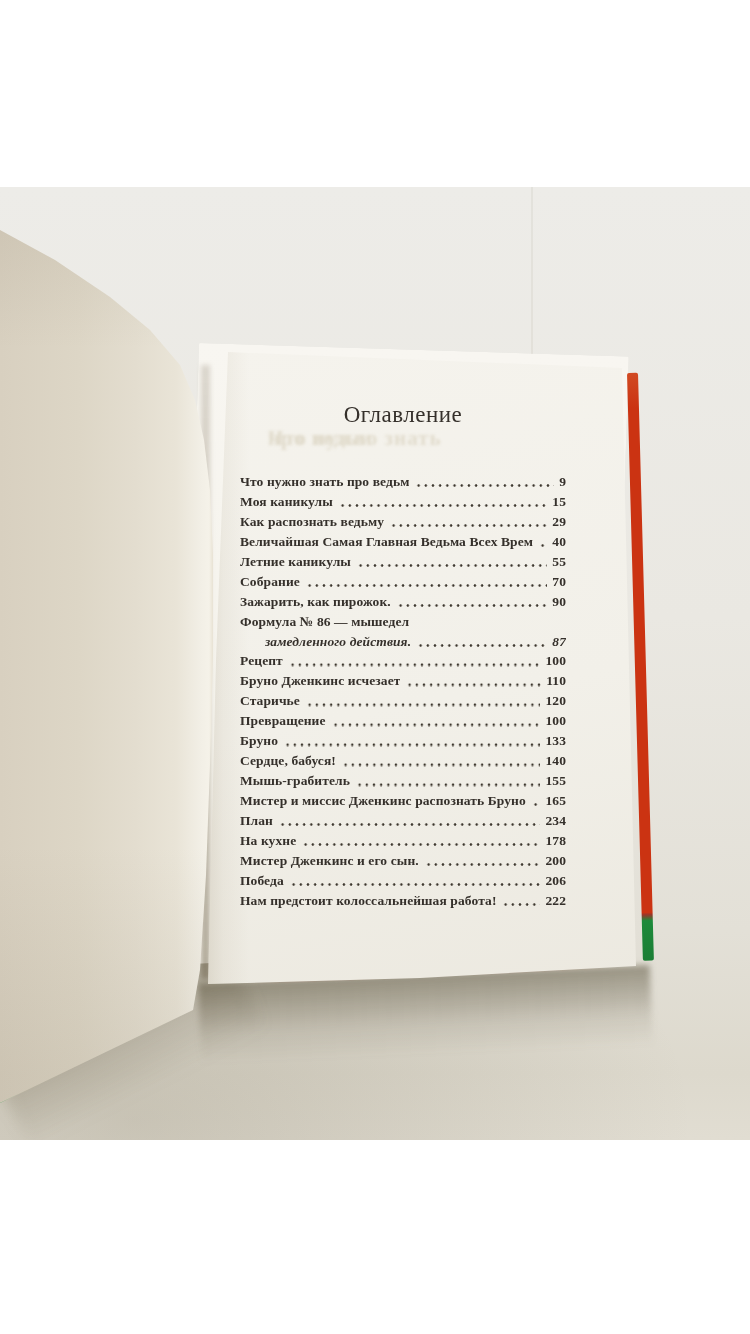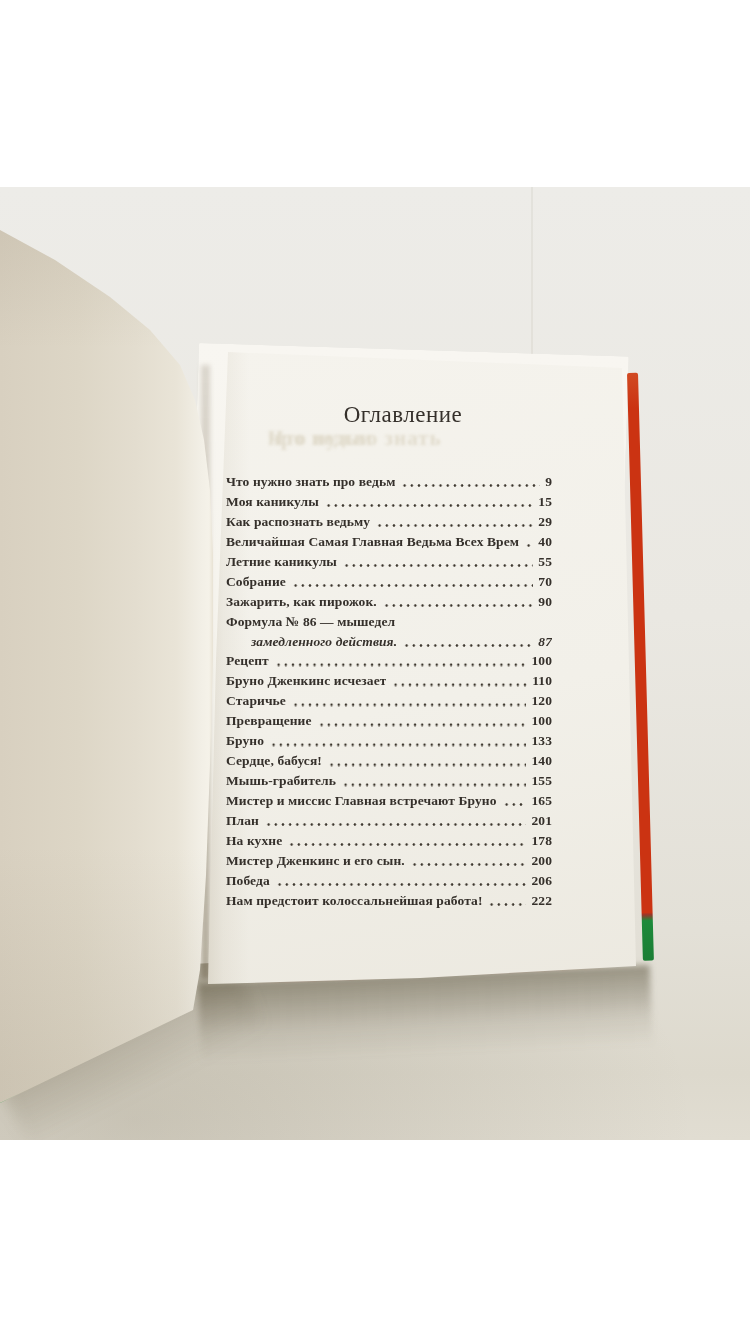--- a/index.html
+++ b/index.html
@@ -78,21 +78,21 @@
   }
   .page-heading {
     left:34px; top:52px; width:326px; text-align:center;
     font-size:23px; font-weight:400; letter-spacing:.5px; color:#35302b; z-index:3;
   }
   .ghost-text {
     left:62px; top:76px; width:326px; text-align:center;
     font-size:21px; font-weight:700; line-height:25px; letter-spacing:1px;
     color:#cfc6ae; opacity:.5; filter:blur(1.4px); z-index:1;
   }
-  .toc-list { left:20px; top:122px; width:326px; z-index:3; }
+  .toc-list { left:34px; top:122px; width:326px; z-index:3; }
   .toc-row {
     position:relative; display:flex; align-items:baseline;
     height:19.95px; line-height:19.95px; overflow:hidden;
     font-size:13.5px; font-weight:700; color:#35302b; letter-spacing:.1px;
   }
   .toc-row.indent { padding-left:25px;font-style:italic; }
   .toc-title { position:relative; white-space:nowrap; flex:0 1 auto; min-width:0; overflow:hidden; }
   .leader {
     position:relative; flex:1 1 8px; min-width:8px; height:3.4px;
     align-self:flex-end; margin:0 5px 4.5px 6px;
@@ -228,29 +228,29 @@
     <span class="toc-page">140</span>
   </div>
 
   <div class="toc-row">
     <span class="toc-title">Мышь-грабитель</span>
     <span class="leader"></span>
     <span class="toc-page">155</span>
   </div>
 
   <div class="toc-row">
-    <span class="toc-title">Мистер и миссис Главная встречают Бруно</span>
+    <span class="toc-title">Мистер и миссис Дженкинс распознать Бруно</span>
     <span class="leader"></span>
     <span class="toc-page">165</span>
   </div>
 
   <div class="toc-row">
     <span class="toc-title">План</span>
     <span class="leader"></span>
-    <span class="toc-page">201</span>
+    <span class="toc-page">234</span>
   </div>
 
   <div class="toc-row">
     <span class="toc-title">На кухне</span>
     <span class="leader"></span>
     <span class="toc-page">178</span>
   </div>
 
   <div class="toc-row">
     <span class="toc-title">Мистер Дженкинс и его сын.</span>

